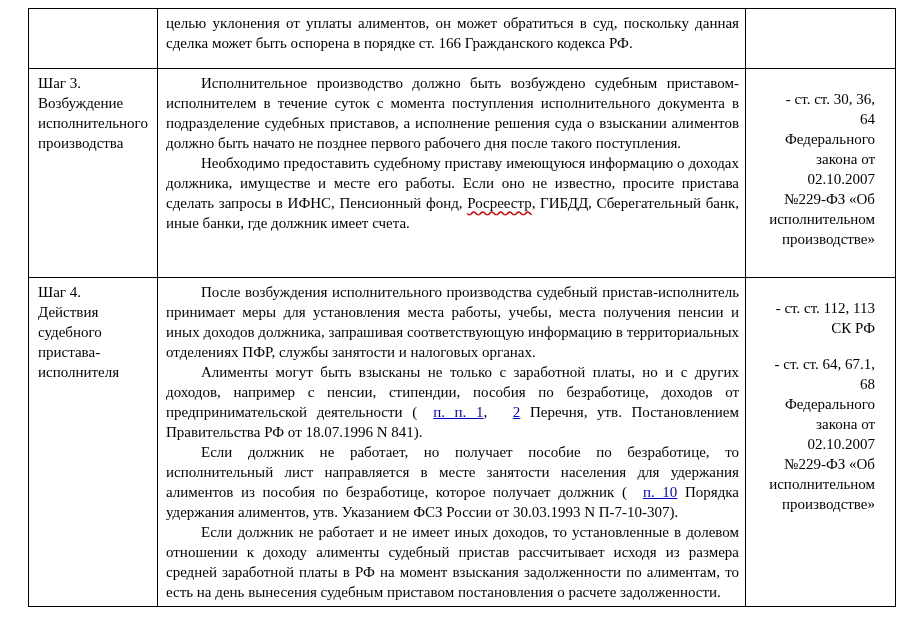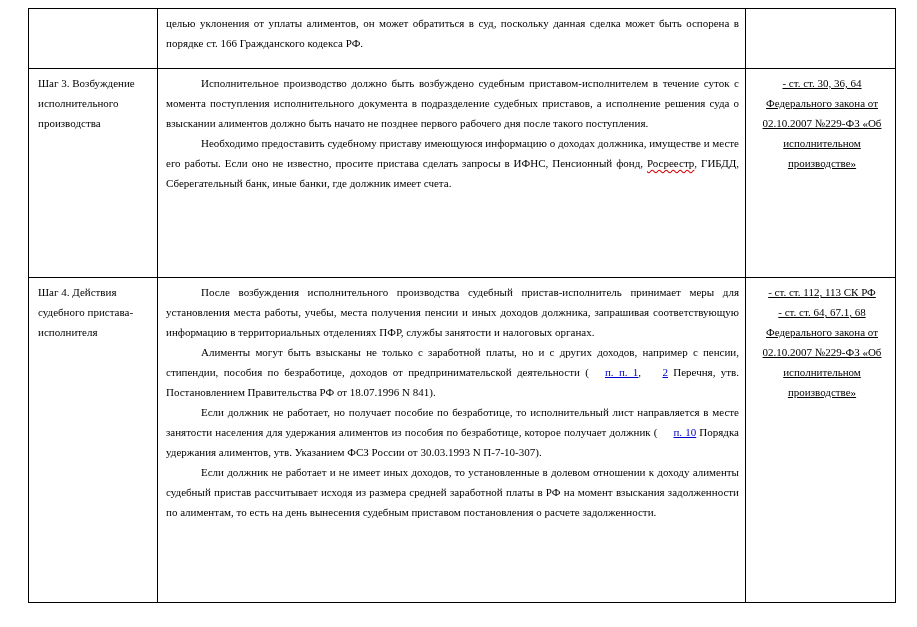--- a/index.html
+++ b/index.html
@@ -12,43 +12,42 @@
     font-family: "Liberation Serif", "DejaVu Serif", serif;
     color: #000000;
   }
   table.doc-table {
     position: absolute;
     left: 28px;
     top: 8px;
     width: 867px;
     border-collapse: collapse;
     table-layout: fixed;
-    font-size: 11px;
+    font-size: 15px;
     line-height: 20px;
   }
   table.doc-table td {
     border: 1.5px solid #000000;
     vertical-align: top;
     overflow: hidden;
   }
   tr.r1 { height: 60px; }
   tr.r2 { height: 209px; }
   tr.r3 { height: 325px; }
   td.col-step { padding: 4px 20px 4px 9px; }
   td.col-body { padding: 4px 6px 4px 8px; }
   td.col-ref  { padding: 4px 4px 4px 7px; }
   .col-body .para {
     margin: 0;
     text-align: justify;
   }
   .col-body .para-indent { text-indent: 35px; font-family: Liberation Serif, serif; }
   .col-ref .para {
-    margin: 0;
-    text-align: center;
-    text-decoration: underline;
+    margin: 16px;
+    text-align: right;
   }
   .doclink {
     color: #0000CC;
     text-decoration: underline;
     cursor: pointer;
     margin-left: 16px;
   }
   .misspelled {
     text-decoration: underline;
     text-decoration-style: wavy;

